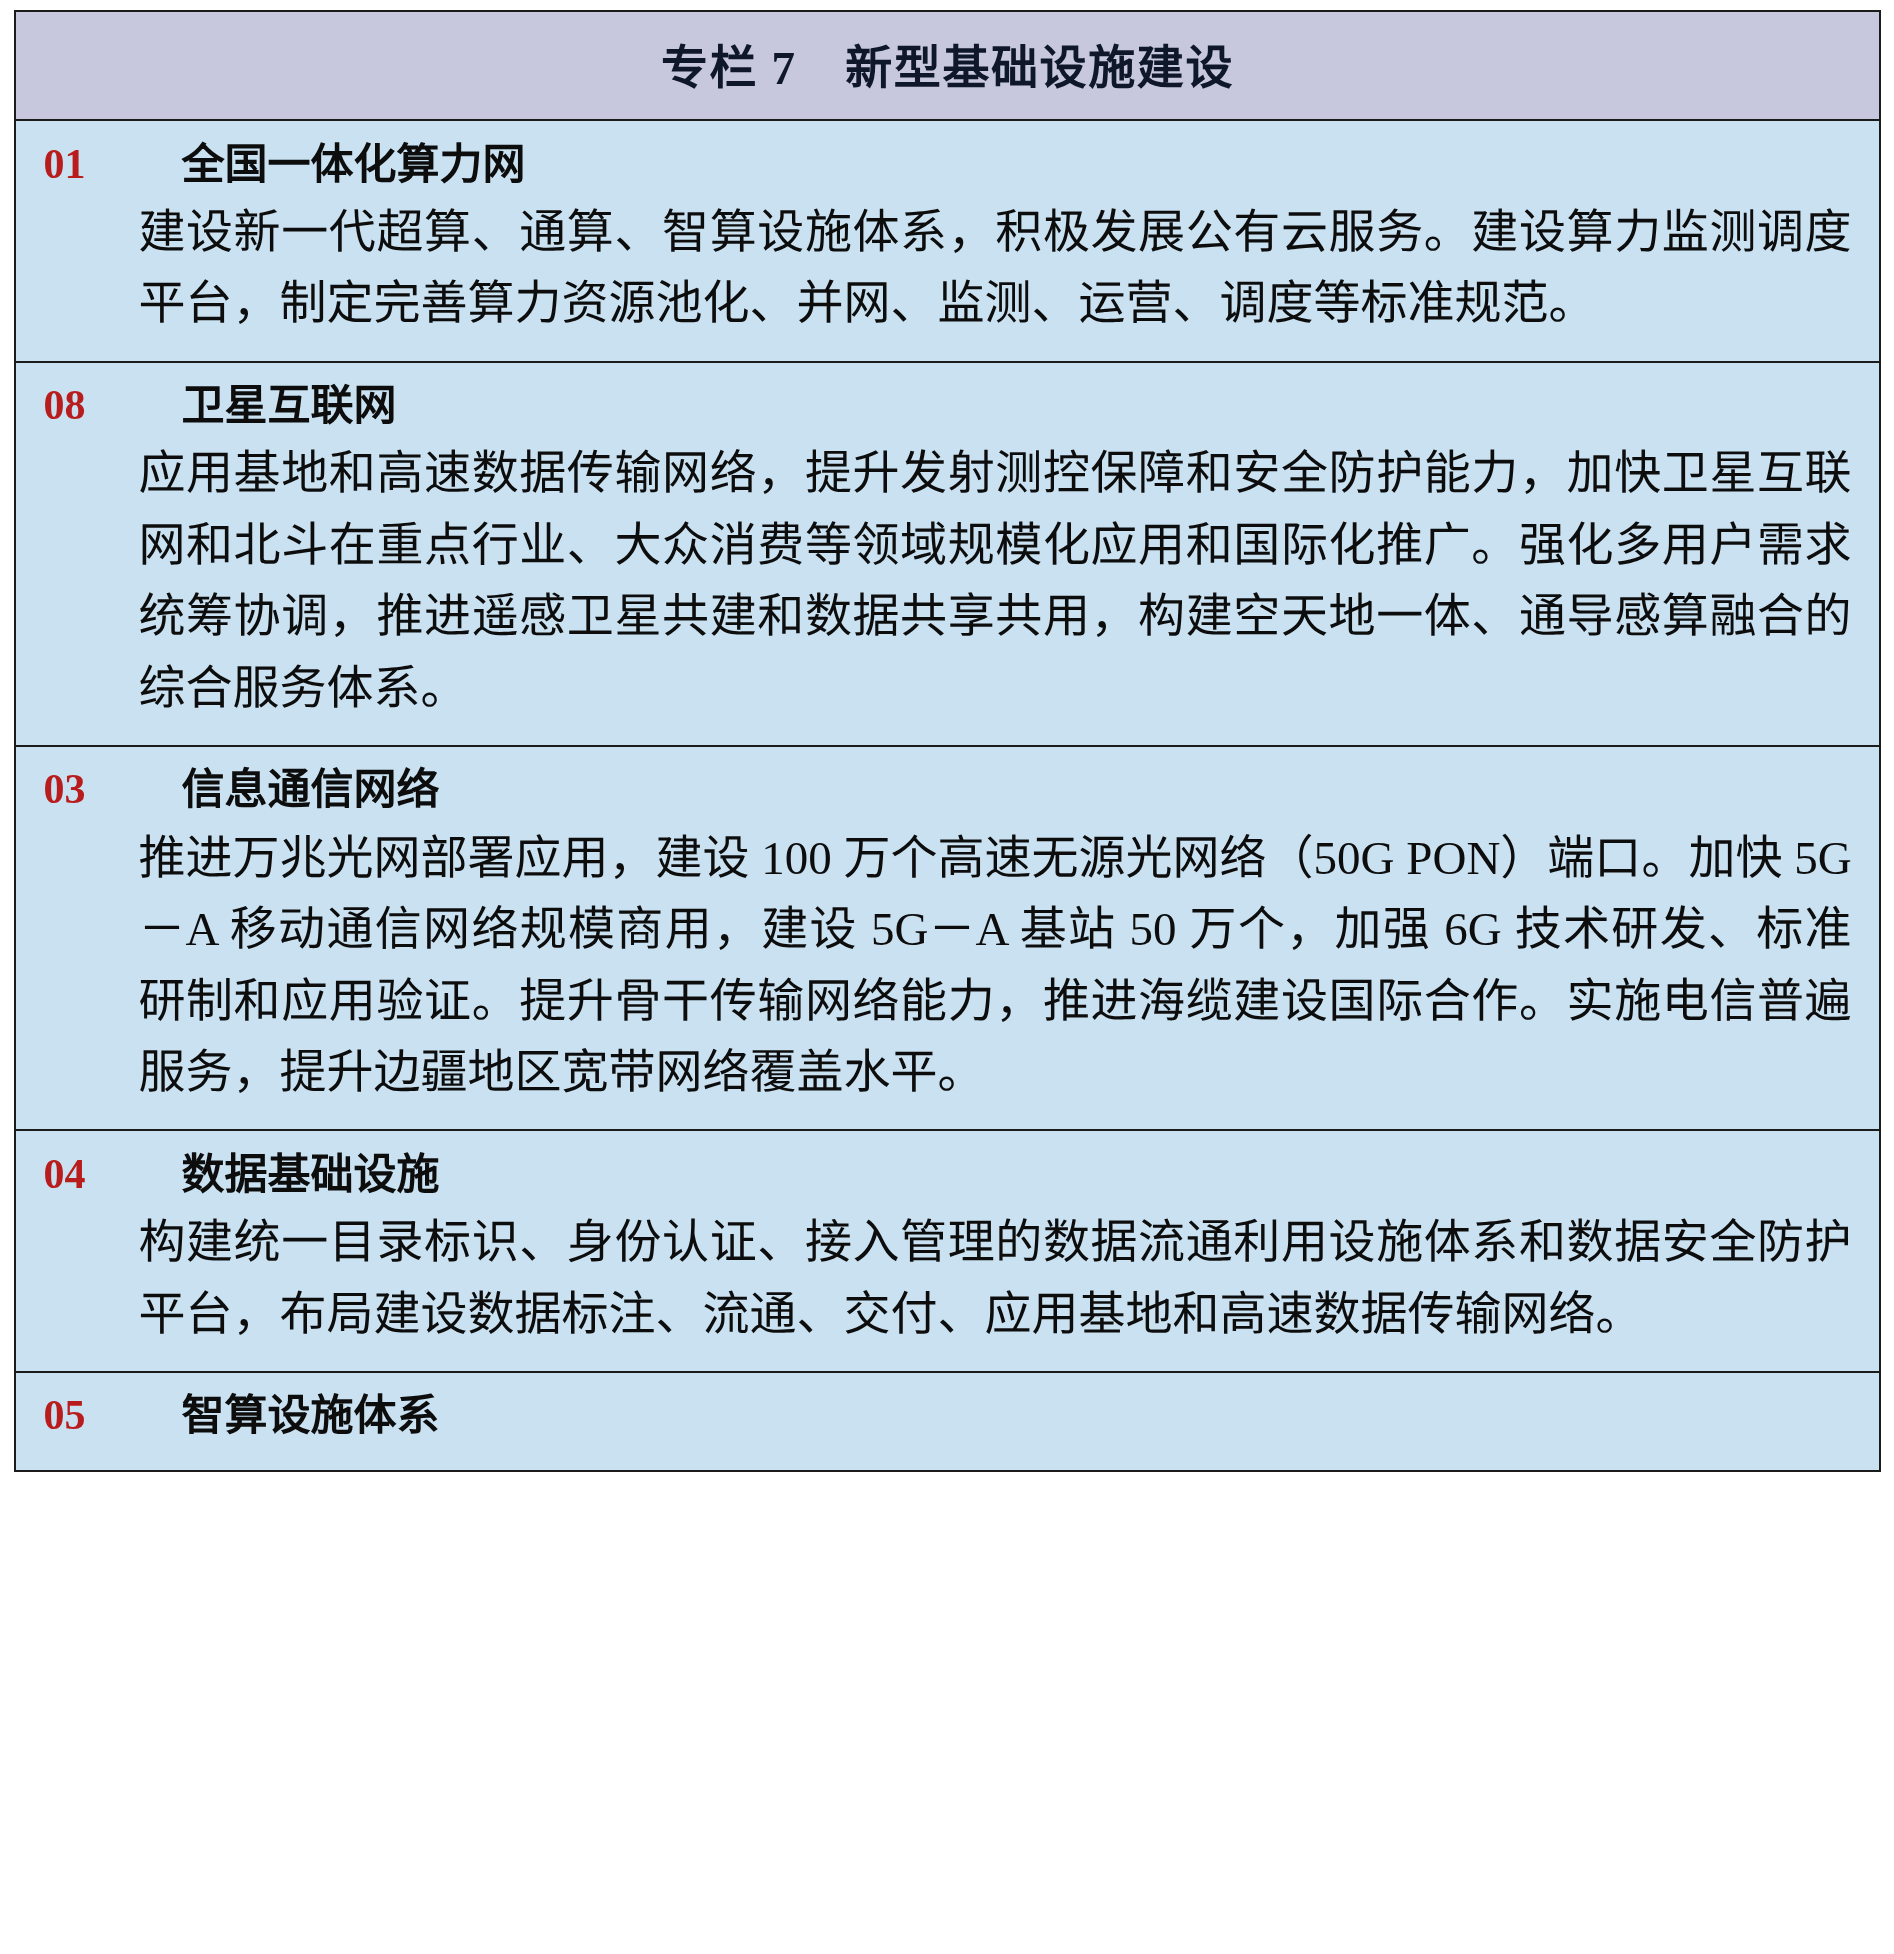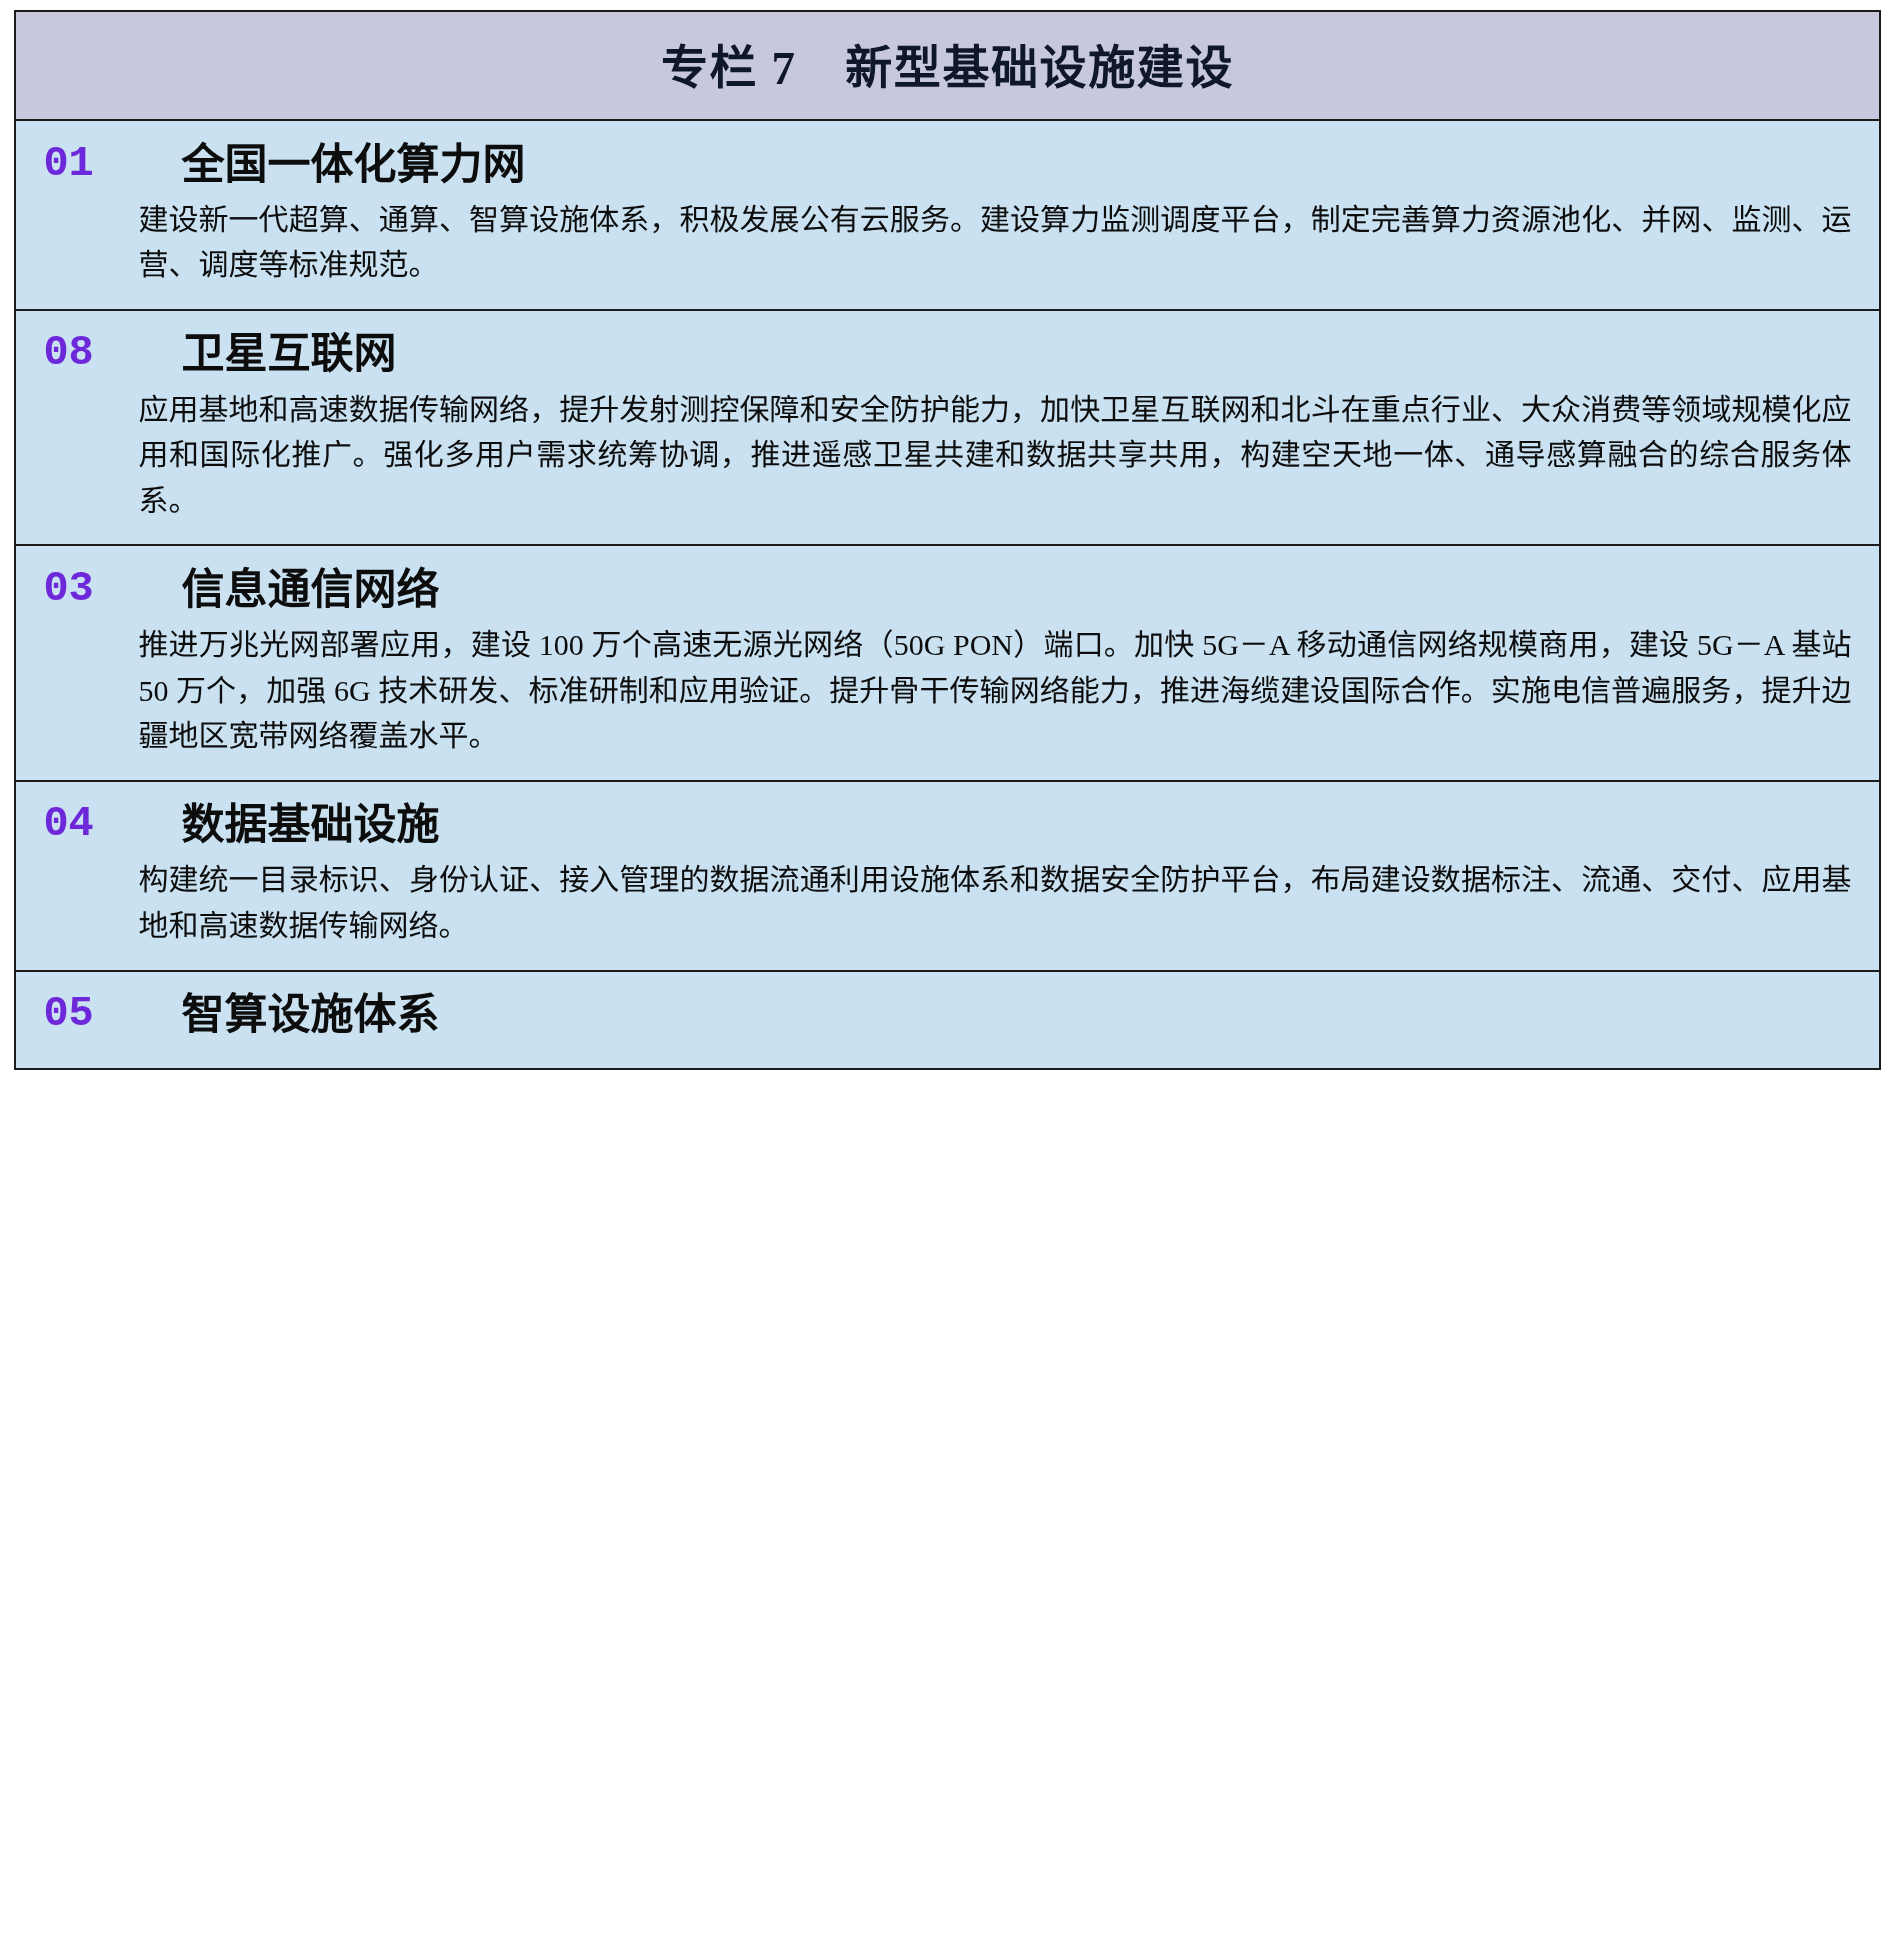--- a/index.html
+++ b/index.html
@@ -47,35 +47,35 @@
   }
   .item-head {
     display: flex;
     align-items: flex-start;
     gap: 29px;
     margin-bottom: 3.2px;
   }
   .item-num {
     font-size: 42px;
     font-weight: bold;
-    color: #6d28d9;
+    color: #b91c1c;
     line-height: 1.35;
     min-width: 66px;
-    font-family: Liberation Mono, monospace;
+    font-family: Liberation Serif, serif;
   }
   .item-title {
     font-size: 43px;
     font-weight: bold;
     color: #0d0d0d;
     line-height: 1.35;
     font-family: "Liberation Serif", "DejaVu Serif", serif;
     margin-left: 43px;
   }
   .item-body {
-    font-size: 30px;
+    font-size: 47px;
     line-height: 1.52;
     color: #0d0d0d;
     padding-left: 95px;
     text-align: justify;
     text-justify: inter-ideograph;
     font-family: "Liberation Serif", "DejaVu Serif", serif;
   }
 </style>
 </head>
 <body>

